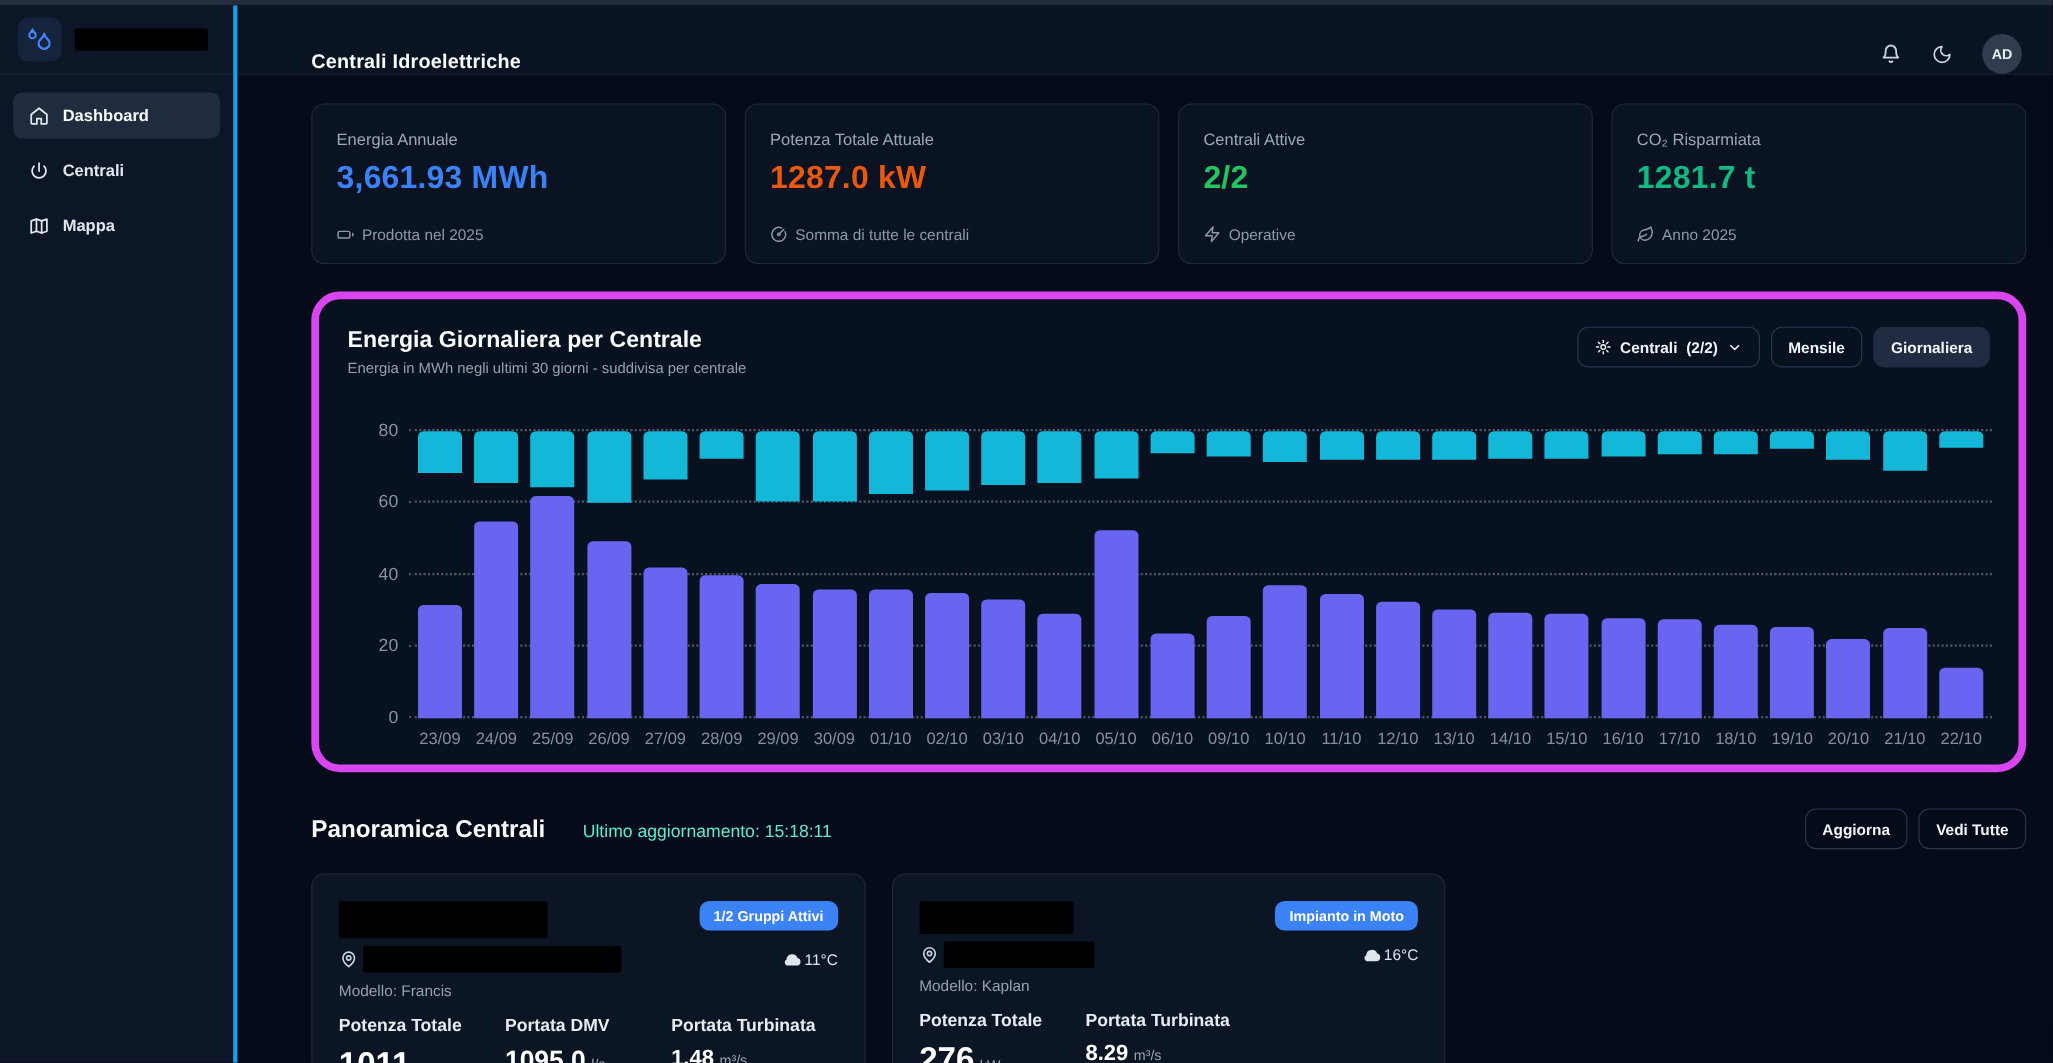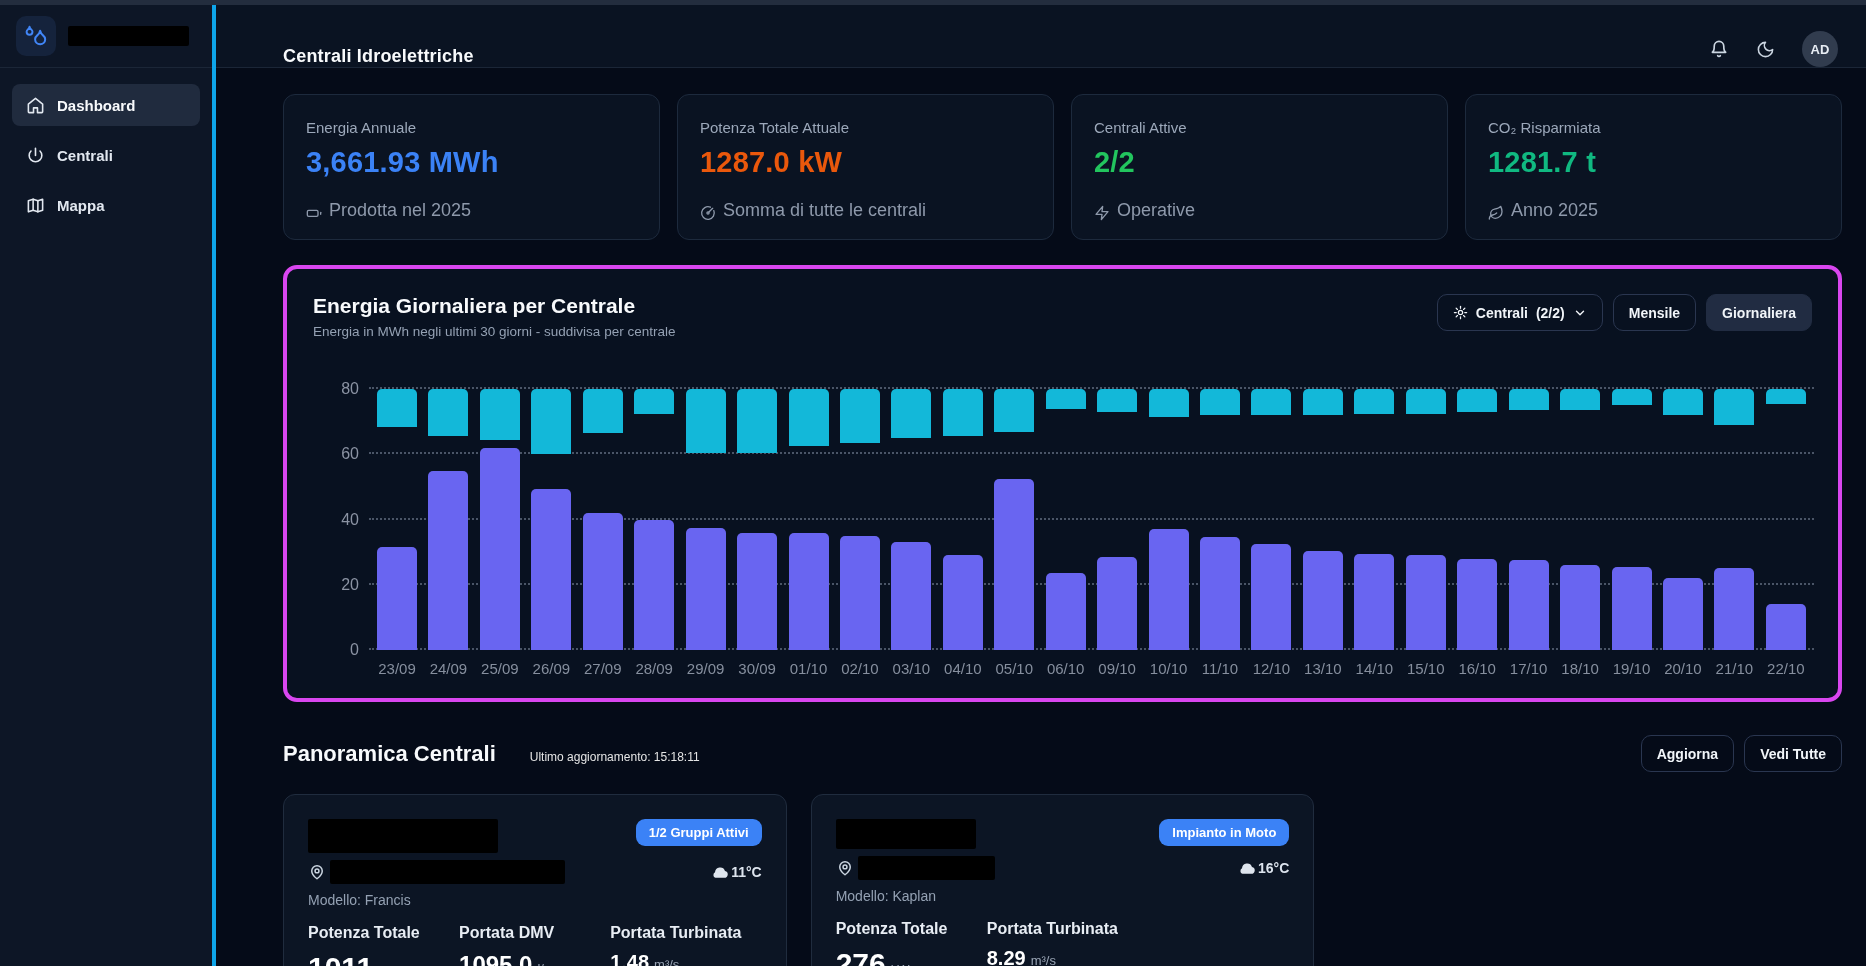--- a/index.html
+++ b/index.html
@@ -36,26 +36,26 @@
   
   .main { position:absolute; left:216px; top:68px; right:0; bottom:0; background:#050b18;
           padding:26px 24px 0 67px; }
 
   
   .stats { display:grid; grid-template-columns:repeat(4,1fr); gap:17px; }
   .stat-card { height:146px; background:#0a1322; border:1px solid #1d2a3d; border-radius:12px;
                padding:24px 22px; position:relative; }
   .stat-title { font-size:15px; color:#9ca8ba; margin-bottom:10px; }
   .stat-value { font-size:29px; font-weight:700; letter-spacing:.2px; }
-  .stat-sub { position:absolute; left:22px; bottom:18px; display:flex; align-items:flex-end; gap:7px;
-              font-size:18px; color:#8e99ab; }
-
-  
-  .chart-card { margin-top:25px; height:437px; background:#081120; border:4px solid #d946ef;
-                border-radius:14px; position:relative; }
+  .stat-sub { position:absolute; left:22px; bottom:18px; display:flex; align-items:flex-start; gap:7px;
+              font-size:14px; color:#8e99ab; }
+
+  
+  .chart-card { margin-top:25px; height:437px; background:#081120; border:7px solid #d946ef;
+                border-radius:26px; position:relative; }
   .chart-head { display:flex; align-items:flex-start; padding:25px 26px 0 26px; }
   .chart-title { font-size:21px; font-weight:700; color:#f8fafc; }
   .chart-sub { font-size:13.5px; color:#94a1b3; margin-top:6px; }
   .chart-controls { margin-left:auto; display:flex; gap:10px; }
   .ctl { display:flex; align-items:center; gap:8px; height:37px; padding:0 15px; border-radius:10px;
          border:1px solid #2a3650; background:transparent; color:#f1f5f9; font-size:14px;
          font-weight:700; font-family:inherit; }
   .ctl.active { background:#212c42; border-color:#212c42; }
   .chart-plot { position:absolute; left:82px; right:24px; top:120px; height:261px; }
   .gridline { position:absolute; left:0; right:0; height:0; border-top:2px dotted rgba(130,142,162,.55); }
@@ -66,37 +66,37 @@
           justify-content:space-between; }
   .seg { width:100%; }
   .seg.top { border-radius:5px 5px 0 0; }
   .seg.bottom { border-radius:5px 5px 0 0; margin-top:-5px; }
   .xtick { position:absolute; bottom:-27px; left:50%; transform:translateX(-50%);
            font-size:15px; color:#868f9e; white-space:nowrap; }
 
   
   .overview-head { margin-top:33px; display:flex; align-items:center;gap:20px; }
   .overview-title { font-size:22px; font-weight:700; color:#f8fafc; }
-  .overview-update { font-size:12px; color:#e5e5e5; margin-left:14px; margin-top:6px; }
+  .overview-update { font-size:16px; color:#5eead4; margin-left:14px; margin-top:6px; }
   .overview-actions { margin-left:auto; display:flex; gap:10px; }
 
   
   .plants { margin-top:22px; display:grid; grid-template-columns:repeat(3,1fr); gap:24px; }
   .plant-card { height:280px; background:#0c1524; border:1px solid #202c3e; border-radius:12px;
                 padding:24px; }
   .p-row1 { display:flex; align-items:flex-start; }
   .p-name-redact { width:190px; height:34px; }
   .p-name-redact.b { width:140px; height:30px; }
   .badge { margin-left:auto; background:#3b82f6; color:#fff; font-size:13px; font-weight:700;
            padding:6px 13px; border-radius:9px; white-space:nowrap; }
   .p-row2 { margin-top:7px; display:flex; align-items:center; }
   .p-loc { display:flex; align-items:center; gap:4px; color:#cbd5e1; }
   .p-loc-redact { width:235px; height:24px; }
   .p-loc-redact.b { width:137px; height:24px; }
-  .p-weather { margin-left:auto; display:flex; align-items:center; gap:1px; font-size:14px; color:#dde4ee;font-weight:bold; }
+  .p-weather { margin-left:auto; display:flex; align-items:center; gap:1px; font-size:14px; color:#dde4ee; }
   .p-model { margin-top:8px; font-size:14px; color:#94a1b3; }
   .p-stats { margin-top:16px; display:flex; }
   .p-stat { width:33.3%; }
   .p-stat-label { font-size:16px; font-weight:700; color:#e8edf4; }
   .p-stat-value { margin-top:9px; display:flex; align-items:baseline; gap:5px; color:#fff; }
   .v1 { font-size:30px; font-weight:800; }
   .v2 { font-size:24px; font-weight:800; }
   .v3 { font-size:20px; font-weight:800; }
   .unit { font-size:13px; font-weight:400; color:#9aa5b5; }
 </style>

